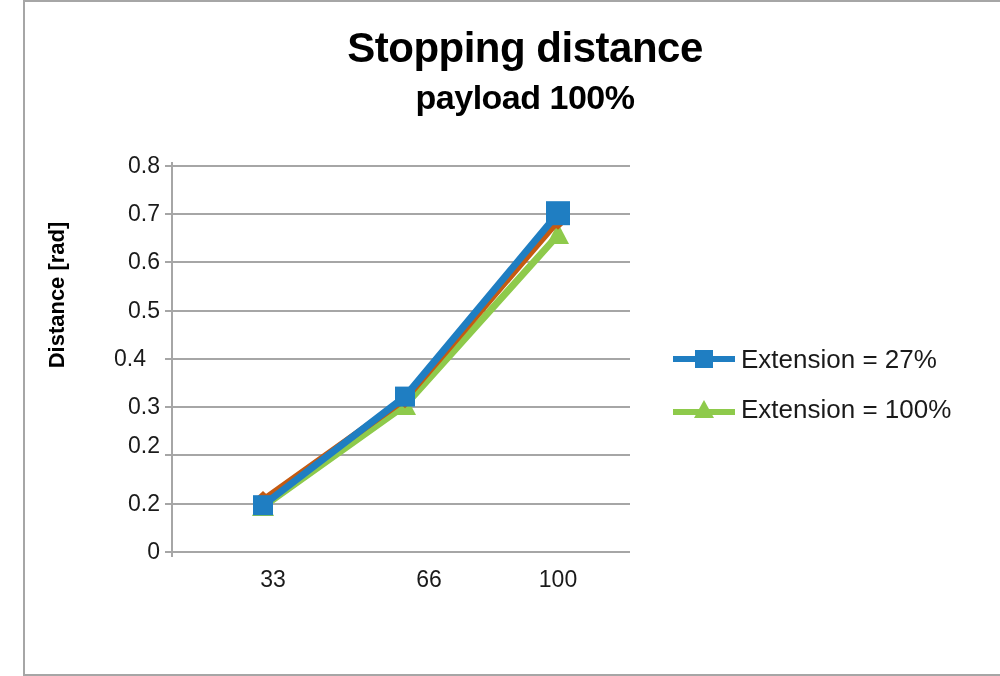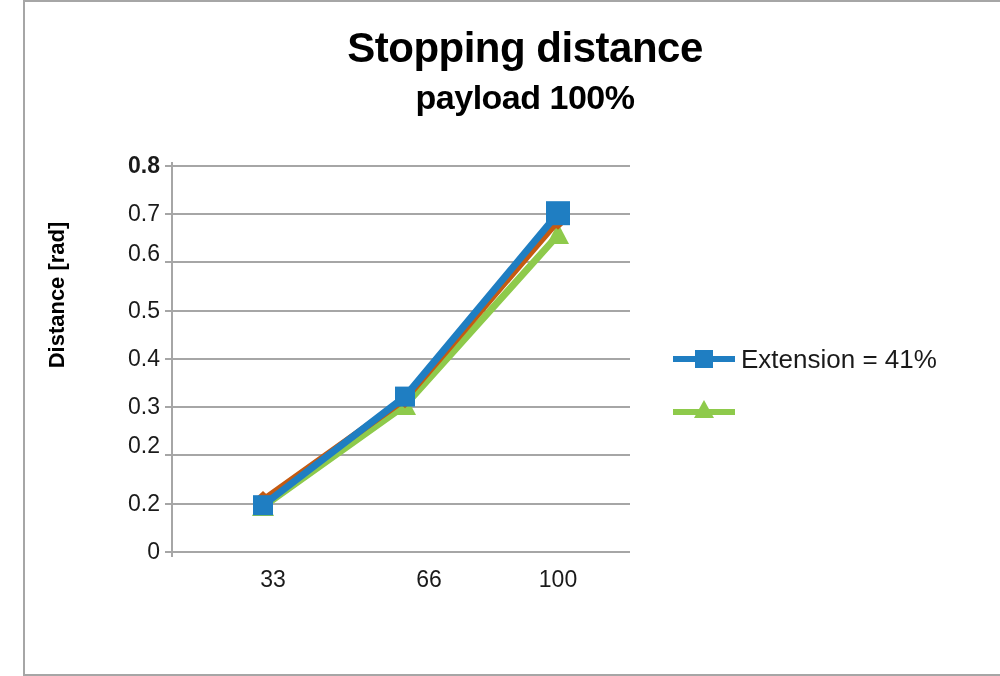--- a/index.html
+++ b/index.html
@@ -185,25 +185,25 @@
   <div class="ytick-mark" style="top:211px;"></div>
   <div class="ytick-mark" style="top:259px;"></div>
   <div class="ytick-mark" style="top:308px;"></div>
   <div class="ytick-mark" style="top:356px;"></div>
   <div class="ytick-mark" style="top:404px;"></div>
   <div class="ytick-mark" style="top:452px;"></div>
   <div class="ytick-mark" style="top:501px;"></div>
   <div class="ytick-mark" style="top:549px;"></div>
 
   <div id="ytick-labels">
-    <div class="ytick-label" style="top:152px;font-weight:bold;">0.8</div>
+    <div class="ytick-label" style="top:152px;">0.8</div>
     <div class="ytick-label" style="top:200px;">0.7</div>
-    <div class="ytick-label" style="top:240px;">0.6</div>
+    <div class="ytick-label" style="top:248px;">0.6</div>
     <div class="ytick-label" style="top:297px;">0.5</div>
-    <div class="ytick-label" style="top:345px;">0.4</div>
+    <div class="ytick-label" style="top:345px;text-align:center;">0.4</div>
     <div class="ytick-label" style="top:393px;">0.3</div>
     <div class="ytick-label" style="top:432px;">0.2</div>
     <div class="ytick-label" style="top:490px;">0.2</div>
     <div class="ytick-label" style="top:538px;">0</div>
   </div>
 
   <svg id="series-svg" viewBox="0 0 457 386" preserveAspectRatio="none">
 
     <g>
       <polyline points="90,341.6 232,240.3 385,70.0" fill="none" stroke="#8ECA4B" stroke-width="7"></polyline>
@@ -234,25 +234,26 @@
   <div id="y-axis-title">Distance [rad]</div>
 
   <div id="legend">
     <div class="legend-row">
       <span class="legend-swatch">
         <svg width="62" height="26" viewBox="0 0 62 26">
           <line x1="0" y1="13" x2="62" y2="13" stroke="#1F7EC2" stroke-width="6"></line>
           <rect x="22" y="4" width="18" height="18" fill="#1F7EC2"></rect>
         </svg>
       </span>
-      <span class="legend-label">Extension = 41%</span>
+      <span class="legend-label">Extension = 27%</span>
     </div>
     <div class="legend-row">
       <span class="legend-swatch">
         <svg width="62" height="26" viewBox="0 0 62 26">
           <line x1="0" y1="16" x2="62" y2="16" stroke="#8ECA4B" stroke-width="6"></line>
           <polygon points="31,4 41,22 21,22" fill="#8ECA4B"></polygon>
         </svg>
       </span>
+      <span class="legend-label">Extension = 100%</span>
     </div>
   </div>
 
 </div>
 
 </body></html>

